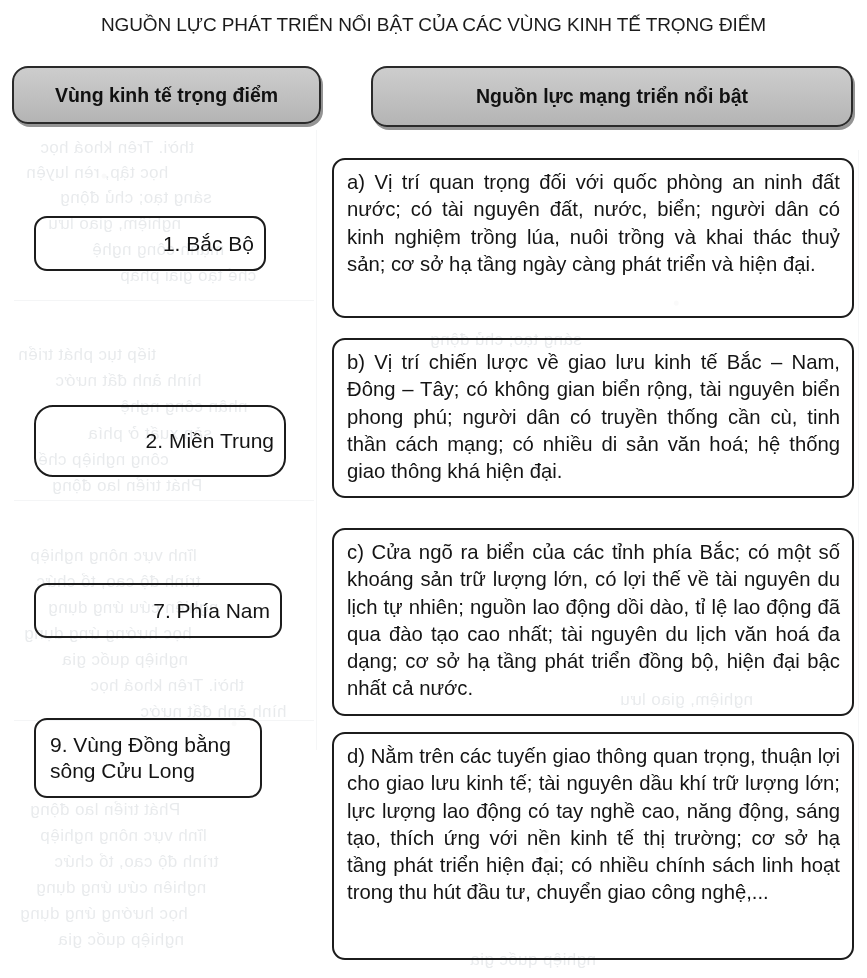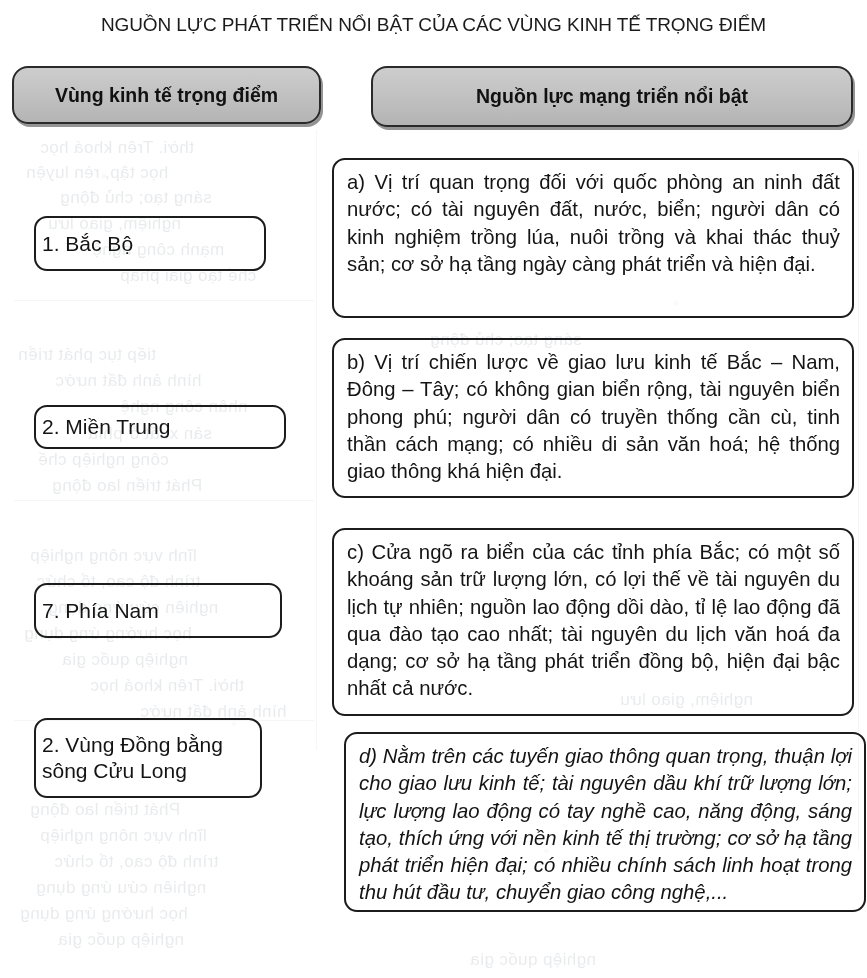--- a/index.html
+++ b/index.html
@@ -108,25 +108,26 @@
   }
 
   
   .region-box {
     position: absolute;
     border: 2px solid #1c1c1c;
     border-radius: 13px;
     background: transparent;
     display: flex;
     align-items: center;
-    padding: 4px 10px 4px 6px;
+    padding: 4px 10px 4px 14px;
     box-sizing: border-box;
     font-size: 21px;
     line-height: 1.22;
     color: #141414;
+    justify-content: flex-end;
   }
 
   
   .resource-box {
     position: absolute;
     border: 2px solid #1c1c1c;
     border-radius: 13px;
     background: transparent;
     box-sizing: border-box;
     padding: 9px 12px 9px 13px;
@@ -191,41 +192,41 @@
   <div id="page-title">NGUỒN LỰC PHÁT TRIỂN NỔI BẬT CỦA CÁC VÙNG KINH TẾ TRỌNG ĐIỂM</div>
 
   <div class="header-pill" id="header-region">Vùng kinh tế trọng điểm</div>
 
   <div class="header-pill" id="header-resource">Nguồn lực mạng triển nổi bật</div>
 
   <div class="region-box" style="left:34px; top:216px; width:232px; height:55px;">
     <span>1. Bắc Bộ</span>
   </div>
 
-  <div class="region-box" style="left:34px; top:405px; width:252px; height:44px;">
+  <div class="region-box" style="left:34px; top:405px; width:252px; height:72px;border-radius:19px;">
     <span>2. Miền Trung</span>
   </div>
 
   <div class="region-box" style="left:34px; top:583px; width:248px; height:55px;">
     <span>7. Phía Nam</span>
   </div>
 
   <div class="region-box" style="left:34px; top:718px; width:228px; height:80px; align-items:center;">
-    <span>2. Vùng Đồng bằng sông Cửu Long</span>
+    <span>9. Vùng Đồng bằng sông Cửu Long</span>
   </div>
 
   <div class="resource-box" style="left:332px; top:158px; width:522px; height:160px;">
     <p>a) Vị trí quan trọng đối với quốc phòng an ninh đất nước; có tài nguyên đất, nước, biển; người dân có kinh nghiệm trồng lúa, nuôi trồng và khai thác thuỷ sản; cơ sở hạ tầng ngày càng phát triển và hiện đại.</p>
   </div>
 
   <div class="resource-box" style="left:332px; top:338px; width:522px; height:160px;">
     <p>b) Vị trí chiến lược về giao lưu kinh tế Bắc – Nam, Đông – Tây; có không gian biển rộng, tài nguyên biển phong phú; người dân có truyền thống cần cù, tinh thần cách mạng; có nhiều di sản văn hoá; hệ thống giao thông khá hiện đại.</p>
   </div>
 
   <div class="resource-box" style="left:332px; top:528px; width:522px; height:188px;">
     <p>c) Cửa ngõ ra biển của các tỉnh phía Bắc; có một số khoáng sản trữ lượng lớn, có lợi thế về tài nguyên du lịch tự nhiên; nguồn lao động dồi dào, tỉ lệ lao động đã qua đào tạo cao nhất; tài nguyên du lịch văn hoá đa dạng; cơ sở hạ tầng phát triển đồng bộ, hiện đại bậc nhất cả nước.</p>
   </div>
 
-  <div class="resource-box" style="left:344px; top:732px; width:522px; height:180px;font-style:italic;">
+  <div class="resource-box" style="left:332px; top:732px; width:522px; height:228px;">
     <p>d) Nằm trên các tuyến giao thông quan trọng, thuận lợi cho giao lưu kinh tế; tài nguyên dầu khí trữ lượng lớn; lực lượng lao động có tay nghề cao, năng động, sáng tạo, thích ứng với nền kinh tế thị trường; cơ sở hạ tầng phát triển hiện đại; có nhiều chính sách linh hoạt trong thu hút đầu tư, chuyển giao công nghệ,...</p>
   </div>
 
 </div>
 
 </body></html>

